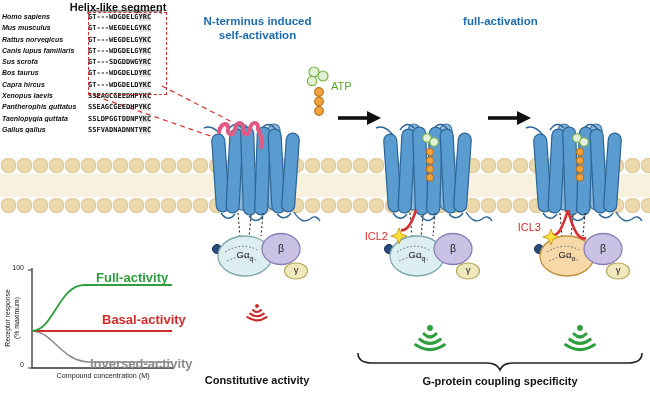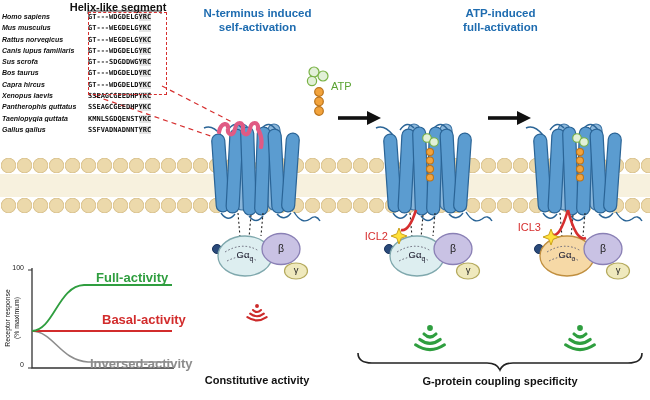--- a/index.html
+++ b/index.html
@@ -5,21 +5,21 @@
   html,body{margin:0;padding:0;background:#fff;}
   #stage{position:relative;width:650px;height:400px;background:#fff;overflow:hidden;
          font-family:"Liberation Sans",sans-serif;color:#111;}
   .abs{position:absolute;}
   
   .mem-row{position:absolute;left:0;width:650px;height:17px;
     background-image:radial-gradient(circle at 8.5px 8.5px,#ecd9ab 6.2px,#d9c28e 7.4px,rgba(0,0,0,0) 8px);
     background-size:16px 17px;background-repeat:repeat-x;}
   .mem-mid{position:absolute;left:0;top:174px;width:650px;height:23px;background:#f7f1de;}
   
-  .hdr{font-weight:bold;font-size:11.5px;line-height:14px;text-align:center;color:#1e6cb0;}
+  .hdr{font-weight:bold;font-size:11.5px;line-height:14px;text-align:center;color:#1e6cb0;margin-top:8px;}
   
   #alignment{position:absolute;left:2px;top:0;width:170px;}
   .al-title{position:absolute;left:56px;top:1px;width:120px;text-align:center;
             font-size:11px;font-weight:bold;color:#111;}
   .al-rows{position:absolute;left:0;top:13px;width:170px;}
   .al-row{display:flex;align-items:baseline;height:11.3px;}
   .sp{flex:0 0 86px;font-style:italic;font-weight:600;font-size:7px;white-space:nowrap;overflow:hidden;}
   .sq{font-family:"DejaVu Sans Mono",monospace;font-weight:bold;font-size:7px;white-space:nowrap;}
   .hl{background:#e5e5e5;}
   .red-box{position:absolute;left:86px;top:12px;width:77px;height:81px;
@@ -192,21 +192,20 @@
     <use href="#signal" transform="translate(580,328) scale(1.2)" color="#2f9e3f"></use>
 
     <path d="M358 353 Q358 363 372 363 H487 Q497 363 500 370 Q503 363 513 363 H628 Q642 363 642 353" fill="none" stroke="#222" stroke-width="1.6"></path>
   </svg>
 
   <div class="abs hdr" style="left:175px;top:6px;width:165px">
     <div>N-terminus induced</div>
     <div>self-activation</div>
   </div>
   <div class="abs hdr" style="left:413px;top:6px;width:175px">
-    <div>ATP-induced</div>
     <div>full-activation</div>
   </div>
 
   <div id="alignment">
     <div class="al-title">Helix-like segment</div>
     <div class="al-rows">
       <div class="al-row">
           <span class="sp">Homo sapiens</span>
           <span class="sq"><span>GT---WDGDELG</span><span class="hl">YRC</span></span>
         </div>
@@ -237,21 +236,21 @@
       <div class="al-row">
           <span class="sp">Xenopus laevis</span>
           <span class="sq"><span>SSEAGCGEEDHP</span><span class="hl">YKC</span></span>
         </div>
       <div class="al-row">
           <span class="sp">Pantherophis guttatus</span>
           <span class="sq"><span>SSEAGCGEEDHP</span><span class="hl">YKC</span></span>
         </div>
       <div class="al-row">
           <span class="sp">Taeniopygia guttata</span>
-          <span class="sq"><span>KMNLSGDQENST</span><span class="hl">YKC</span></span>
+          <span class="sq"><span>SSLDPGGTDDNP</span><span class="hl">YKC</span></span>
         </div>
       <div class="al-row">
           <span class="sp">Gallus gallus</span>
           <span class="sq"><span>SSFVADNADNNT</span><span class="hl">YRC</span></span>
         </div>
     </div>
     <div class="red-box"></div>
   </div>
 
   <div class="lab atp-lab" style="left:331px;top:80px;width:34px">ATP</div>
@@ -280,17 +279,18 @@
     <path d="M30 81 C52 82 58 110 86 112 H170" fill="none" stroke="#8d8d8d" stroke-width="1.6"></path>
     <path d="M30 81 H170" fill="none" stroke="#d22c2c" stroke-width="1.8"></path>
     <path d="M30 81 C52 80 56 36 82 35 H170" fill="none" stroke="#2f9e3f" stroke-width="1.8"></path>
   </svg>
   <div class="ctxt" style="left:6px;top:264px;width:18px;text-align:right">100</div>
   <div class="ctxt" style="left:6px;top:361px;width:18px;text-align:right">0</div>
   <div class="abs ylab">
     <div>Receptor response</div>
     <div>(% maximum)</div>
   </div>
+  <div class="ctxt" style="left:30px;top:371px;width:146px;text-align:center;font-size:7.2px">Compound concentration (M)</div>
   <div class="curve-lab" style="left:96px;top:270px;color:#2f9e3f">Full-activity</div>
   <div class="curve-lab" style="left:102px;top:312px;color:#d22c2c">Basal-activity</div>
   <div class="curve-lab" style="left:90px;top:356px;color:#8d8d8d">Inversed-activity</div>
 
 </div>
 
 </body></html>

